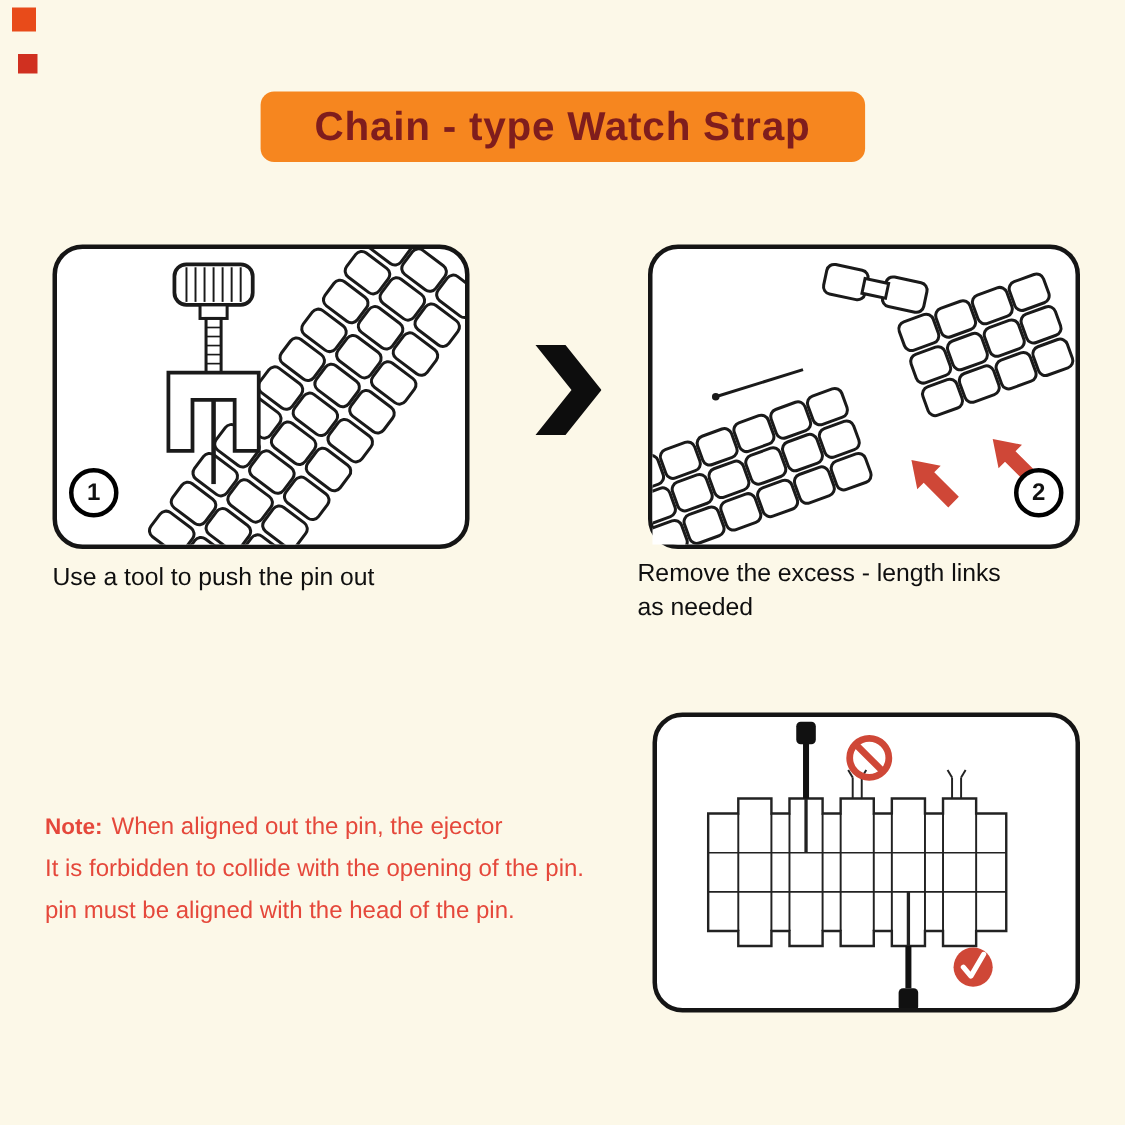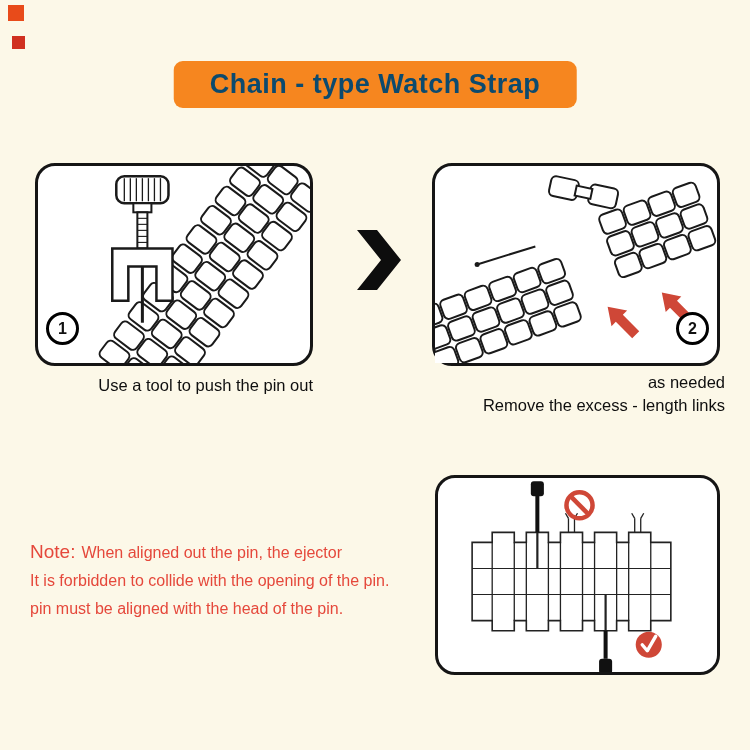--- a/index.html
+++ b/index.html
@@ -1,38 +1,38 @@
 <!DOCTYPE html>
 <html><head>
 <meta charset="utf-8">
 <style>
   html,body{margin:0;padding:0;background:#fcf8e8;}
   .page{position:relative;width:750px;height:750px;background:#fcf8e8;overflow:hidden;
         font-family:"Liberation Sans",sans-serif;color:#111;}
   .deco-square{position:absolute;}
   .title-banner{position:absolute;top:61px;left:50%;transform:translateX(-50%);
-      background:#f6861f;color:#0c4a6e;font-size:27px;font-weight:bold;
+      background:#f6861f;color:#7f1d1d;font-size:27px;font-weight:bold;
       padding:8px 36px;border-radius:9px;white-space:nowrap;letter-spacing:.5px;}
   .panel{position:absolute;background:#fff;border:3.5px solid #151515;border-radius:20px;box-sizing:border-box;}
   .panel svg{position:absolute;left:0;top:0;width:100%;height:100%;}
   .panel-step1{left:35px;top:163px;width:278px;height:203px;}
   .panel-step2{left:432px;top:163px;width:288px;height:203px;}
   .panel-detail{left:435px;top:475px;width:285px;height:200px;}
   .chevron{position:absolute;left:353px;top:230px;}
   .step-badge{position:absolute;width:27px;height:27px;border:3px solid #000;border-radius:50%;
       background:#fff;display:flex;align-items:center;justify-content:center;
       font-weight:bold;font-size:16px;z-index:3;}
   .badge-1{left:8px;bottom:18px;}
   .badge-2{right:8px;bottom:18px;}
-  .caption{position:absolute;text-align:right;font-size:16.5px;line-height:23px;color:#0f0f0f;}
+  .caption{position:absolute;text-align:left;font-size:16.5px;line-height:23px;color:#0f0f0f;}
   .caption-1{left:35px;top:374px;width:278px;}
   .caption-2{left:425px;top:371px;width:300px;}
   .note{position:absolute;left:30px;top:538px;width:420px;color:#e5483b;
         font-size:16px;line-height:28px;}
-  .note-label{font-weight:normal;font-size:19px;margin-right:6px;}
+  .note-label{font-weight:bold;font-size:15px;margin-right:6px;}
 </style>
 </head>
 <body>
 
 <div class="page">
 
   <div class="deco-square" style="left:8px;top:5px;width:16px;height:16px;background:#e84b1a;"></div>
   <div class="deco-square" style="left:12px;top:36px;width:13px;height:13px;background:#d03020;"></div>
 
   <div class="title-banner">
@@ -141,22 +141,22 @@
     </svg>
     <div class="step-badge badge-2">
       <span>2</span>
     </div>
   </div>
 
   <div class="caption caption-1">
     <div>Use a tool to push the pin out</div>
   </div>
   <div class="caption caption-2">
+    <div>Remove the excess - length links</div>
     <div>as needed</div>
-    <div>Remove the excess - length links</div>
   </div>
 
   <div class="note">
     <div>
       <span class="note-label">Note:</span><span>When aligned out the pin, the ejector</span>
     </div>
     <div>It is forbidden to collide with the opening of the pin.</div>
     <div>pin must be aligned with the head of the pin.</div>
   </div>
 

